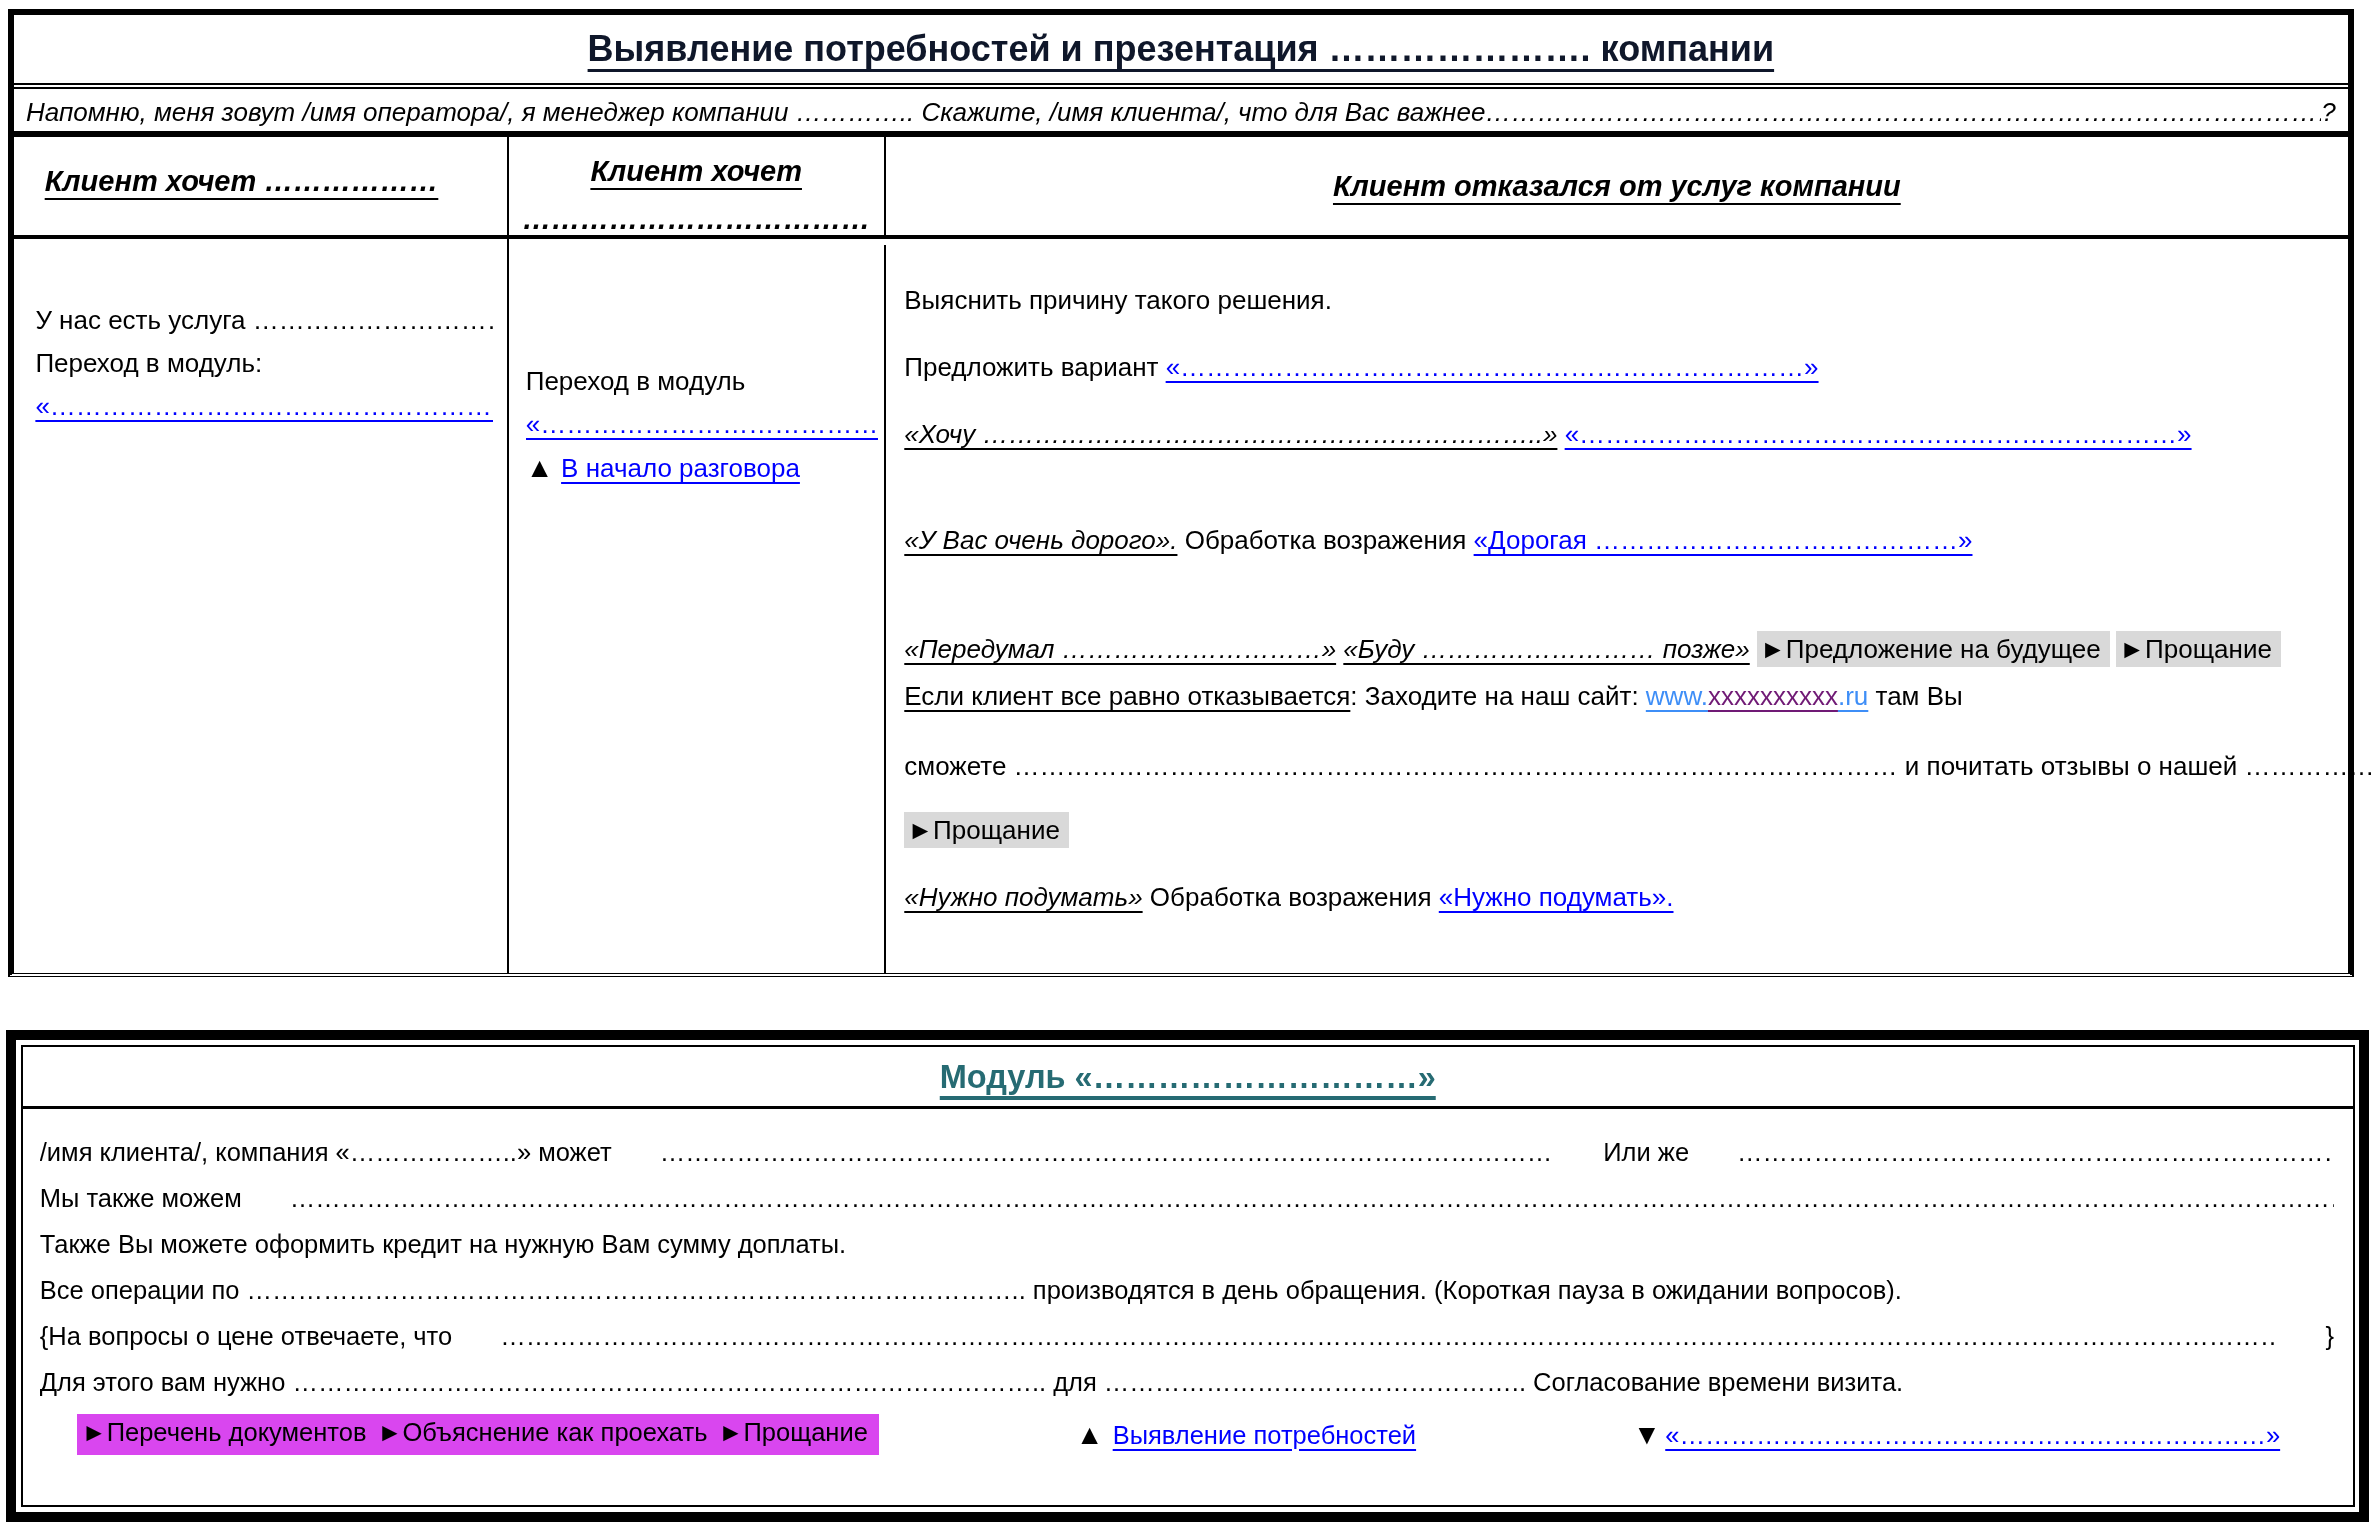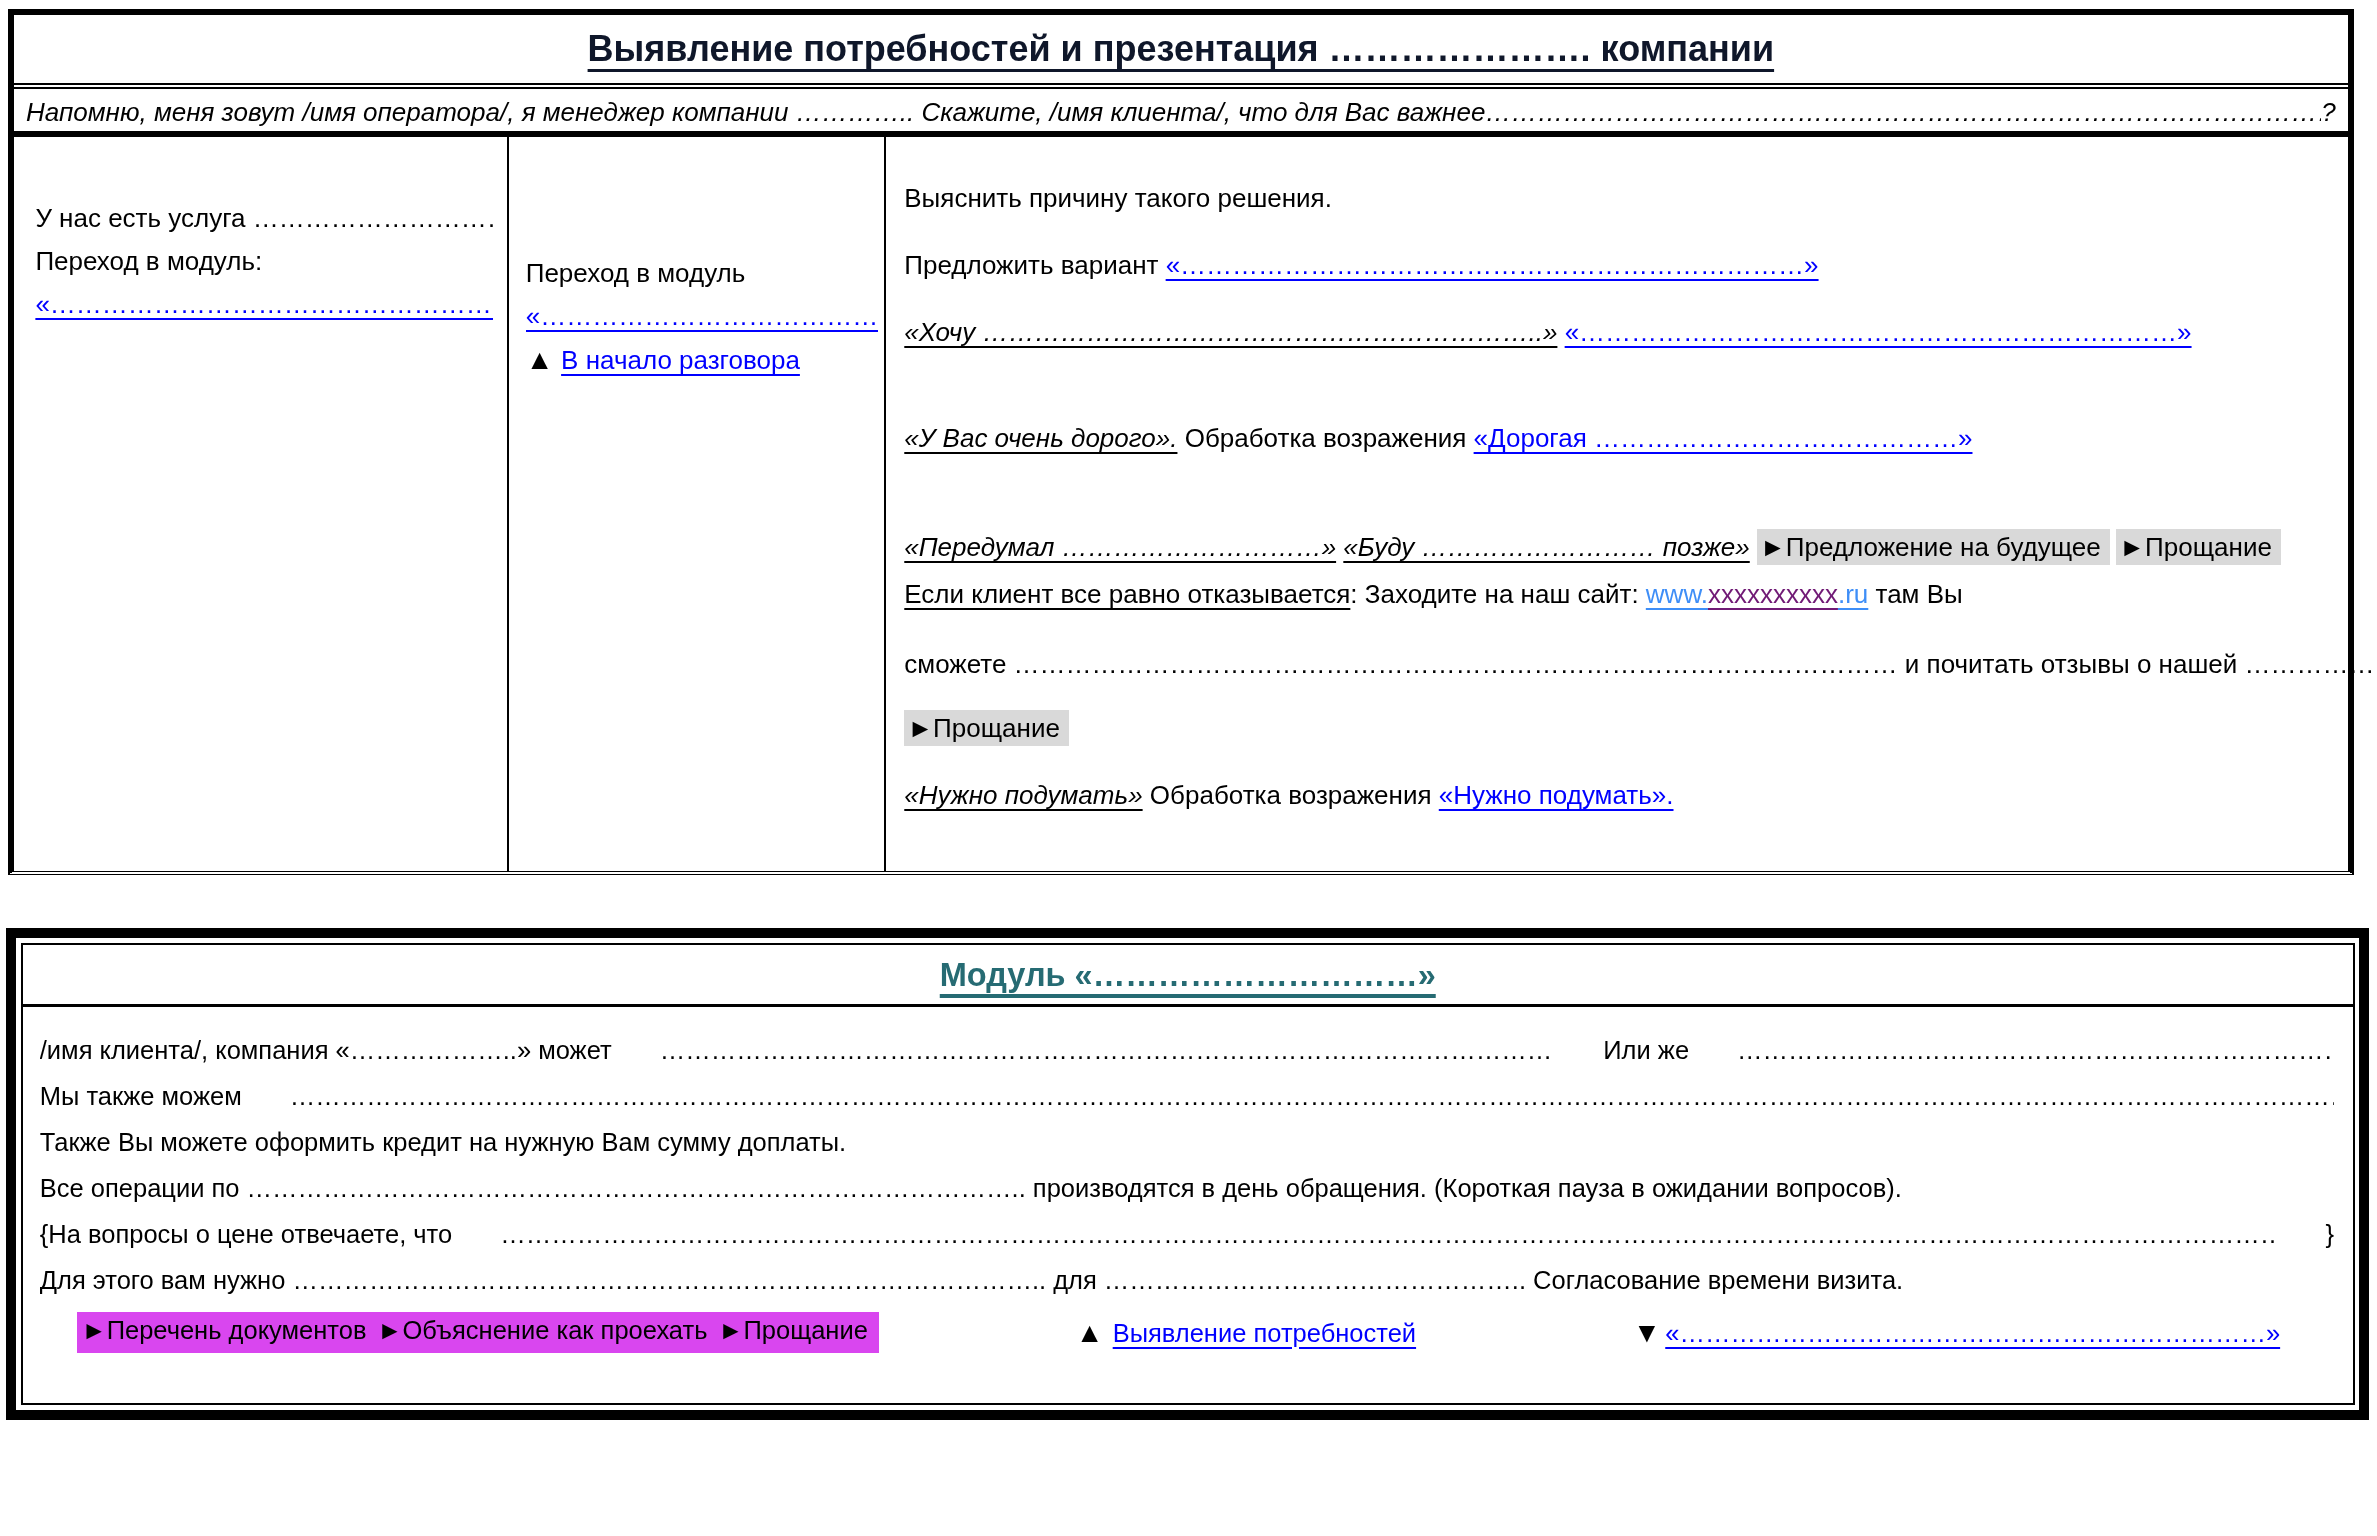--- a/index.html
+++ b/index.html
@@ -25,21 +25,21 @@
   .c1{width:495px;flex:0 0 495px;border-right:2.3px solid #000;box-sizing:border-box;}
   .c2{width:377px;flex:0 0 377px;border-right:2.3px solid #000;box-sizing:border-box;}
   .c3{flex:1 1 auto;box-sizing:border-box;}
   .hdr{font-size:29px;font-weight:bold;font-style:italic;
        text-decoration:underline;text-decoration-thickness:2.3px;text-underline-offset:7px;}
   .h1{padding:28px 0 0 31px;}
   .h2{text-align:center;padding-top:9.3px;line-height:48px;}
   .h3{text-align:center;padding-top:32.5px;}
 
   .brow .c1{padding:60px 14px 0 21.7px;font-size:26px;line-height:43px;}
-  .brow .c2{padding:115px 6.2px 0 17px;font-size:26px;line-height:43px;}
+  .brow .c2{padding:115px 6.2px 0 17px;font-size:26px;line-height:43px;margin-top:6px;}
   .brow .c3{padding:43px 21.7px 0 18.6px;font-size:26px;line-height:36px;}
   .brow p{margin:0;}
 
   .lnk{color:#0000FF;text-decoration:underline;text-decoration-thickness:2.3px;text-underline-offset:5.4px;cursor:pointer;}
   .q{font-style:italic;text-decoration:underline;text-decoration-thickness:2.3px;text-underline-offset:5.4px;}
   .u{text-decoration:underline;text-decoration-thickness:2.3px;text-underline-offset:5.4px;}
   .tri{font-style:normal;text-decoration:none;}
   .chip{background:#D9D9D9;padding:3.1px 9.3px 6.2px 3.1px;}
   .chipsep{display:inline-block;width:6.2px;}
 
@@ -87,20 +87,32 @@
     <div class="t1-title nowrap">
       <span class="ttl">Выявление потребностей и презентация …………………. компании</span>
     </div>
 
     <div class="t1-intro">
       <span>Напомню, меня зовут /имя оператора/, я менеджер компании …………..  Скажите, /имя клиента/, что для Вас важнее </span>
       <span class="fill"><span>…………………………………………………………………………………………………………………………………………………………………………………………………………………………………………………………………………………………………………………………</span></span>
       <span>?</span>
     </div>
 
+    <div class="hrow">
+      <div class="c1 h1 nowrap">
+        <span class="hdr">Клиент хочет ………………</span>
+      </div>
+      <div class="c2 h2 nowrap">
+        <div class="hdr">Клиент хочет</div>
+        <div class="hdr">………………………………</div>
+      </div>
+      <div class="c3 h3 nowrap">
+        <span class="hdr">Клиент отказался от услуг компании</span>
+      </div>
+    </div>
 
     <div class="brow">
 
       <div class="c1">
         <p class="nowrap">У нас есть услуга ……………………………</p>
         <p class="nowrap">Переход в модуль:</p>
         <p class="nowrap"><a class="lnk">«…………………………………………………………»</a></p>
       </div>
 
       <div class="c2">

